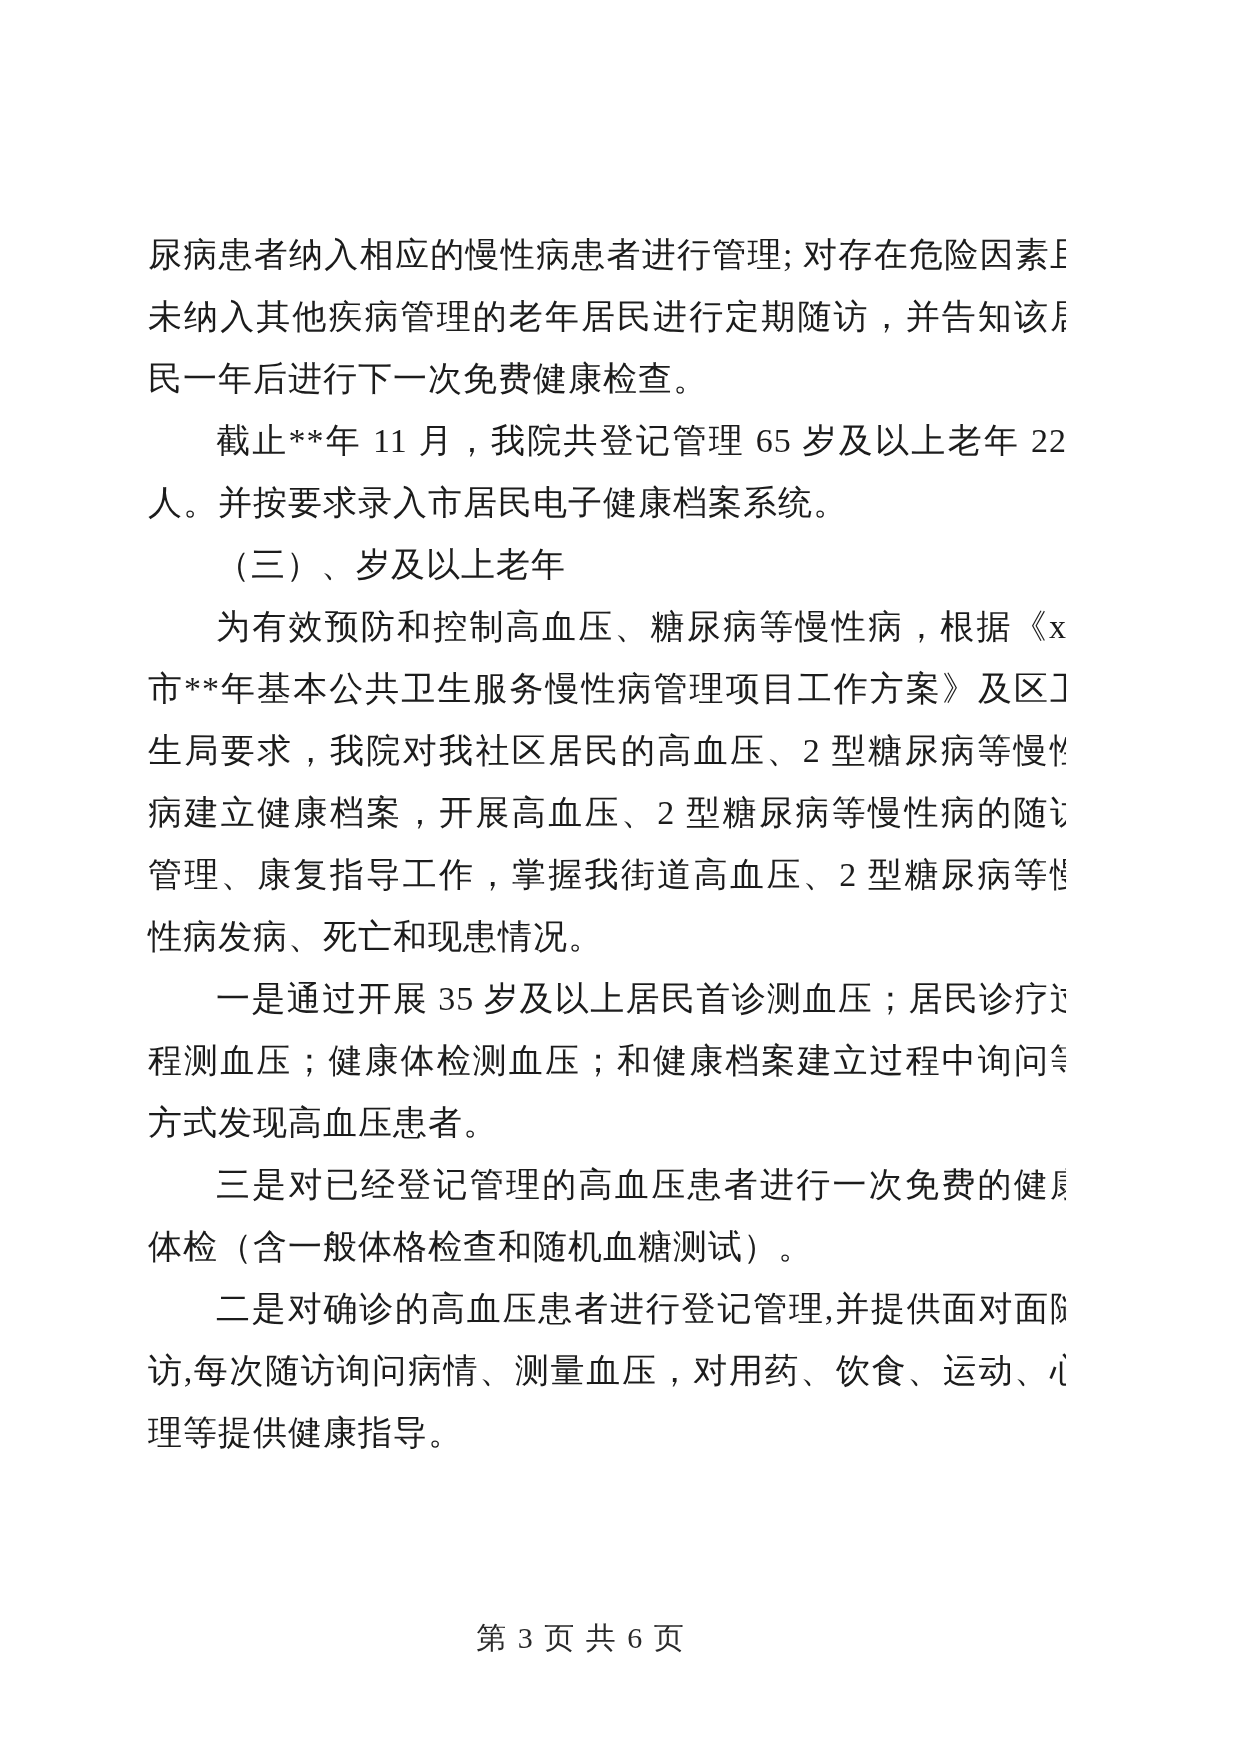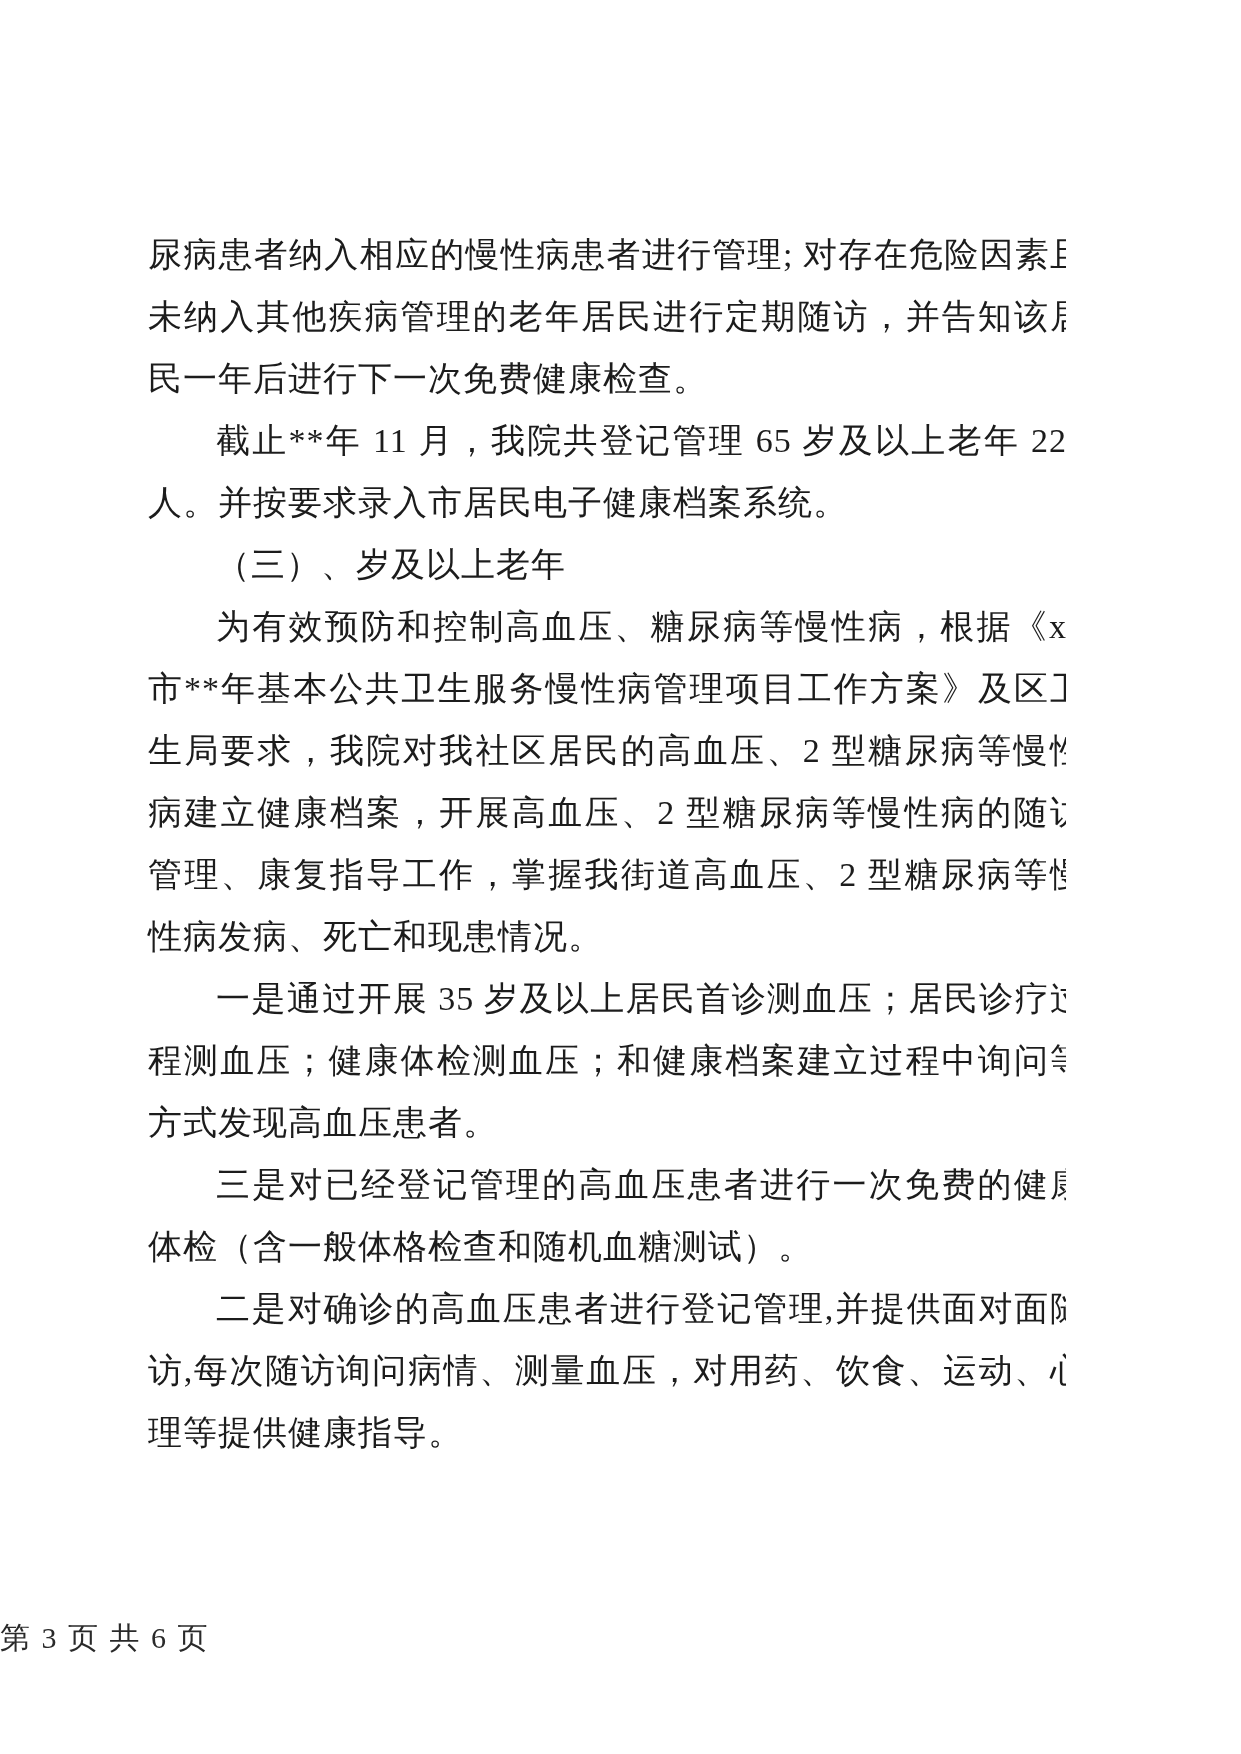--- a/index.html
+++ b/index.html
@@ -32,21 +32,23 @@
     word-break: break-all;
   }
   .para.indent {
     text-indent: 2em;
   }
   .page-footer {
     position: absolute;
     left: 0;
     top: 1618px;
     width: 100%;
+    text-align: center;
     color: #2a2a2a;
+    padding-left: 48px;
   }
   .page-footer span {
     font-size: 30px;
     letter-spacing: 2px;
   }
 </style>
 </head>
 <body>
 
 <div class="page">

